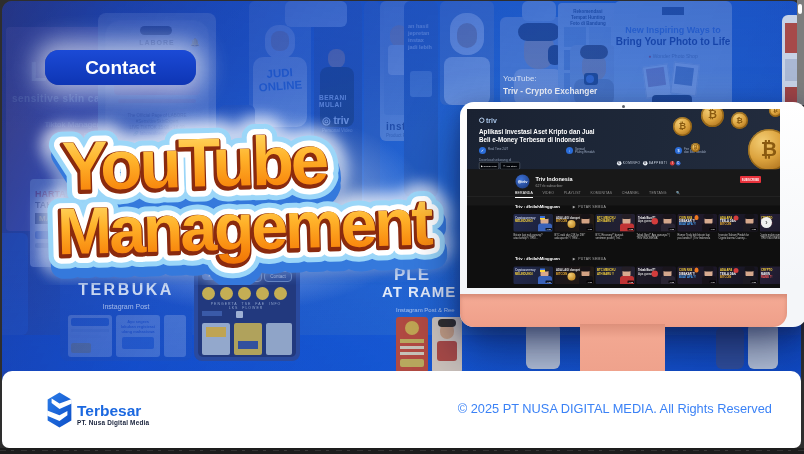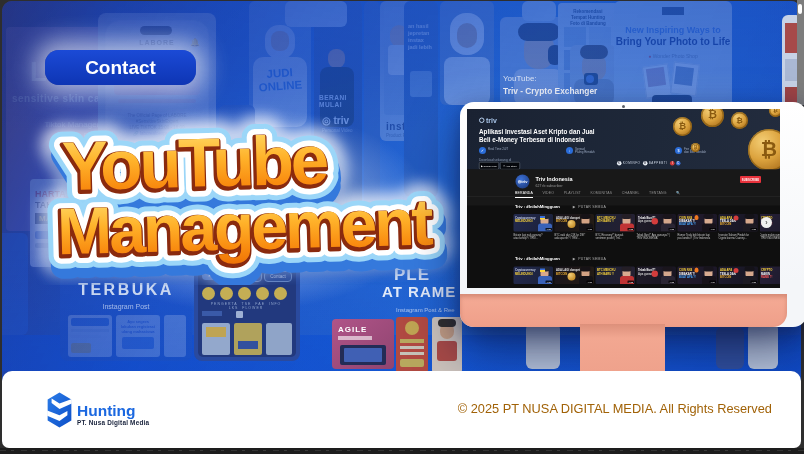--- a/index.html
+++ b/index.html
@@ -30,21 +30,21 @@
   #monitor{position:absolute;left:460px;top:102px;width:347px;height:225px;border-radius:14px;
     background:linear-gradient(180deg,#ffffff, #f4f6f9 80%);box-shadow:0 22px 48px rgba(8,18,62,0.6), 0 6px 18px rgba(8,18,62,0.35);}
   #cam{position:absolute;left:162px;top:3px;width:3px;height:3px;border-radius:50%;background:#5a5f66;}
   #chin{position:absolute;left:0;bottom:0;width:327px;height:33px;border-radius:0 0 14px 14px;
     background:linear-gradient(180deg,#f5ab96,#ef9f89);box-shadow:inset 0 3px 4px rgba(120,40,20,0.25);}
   #screen{position:absolute;left:7px;top:7px;width:313px;height:179px;background:#0f0f0f;overflow:hidden;}
   #scr{width:626px;height:358px;transform:scale(0.5);transform-origin:0 0;position:relative;background:#0f0f0f;}
   #stand{position:absolute;left:580px;top:324px;width:85px;height:47px;background:linear-gradient(180deg,#dd907b,#f2a791 30%,#efa28c);}
   
   #footer{position:absolute;left:2px;top:371px;width:799px;height:77px;background:#ffffff;border-radius:10px 10px 7px 7px;}
-  #copyright{position:absolute;right:29px;top:30px;font-size:12.8px;color:#a16207;margin-left:33px;}
+  #copyright{position:absolute;right:29px;top:30px;font-size:12.8px;color:#3b82f6;margin-left:33px;}
   
   #banner{position:absolute;left:0;top:0;width:626px;height:121px;background:linear-gradient(100deg,#1a2232,#1e2839 60%,#232c3e);overflow:hidden;}
   .coin{position:absolute;border-radius:50%;background:radial-gradient(circle at 35% 30%, #f3cd74, #dca33e 45%, #a96e1b 85%, #8a5412);box-shadow:inset 0 0 0 3px rgba(120,80,10,0.6);}
   .coin:after{content:"₿";position:absolute;left:50%;top:50%;transform:translate(-50%,-54%);color:#8a5a10;font-weight:bold;}
   #chead{position:absolute;left:0;top:121px;width:626px;height:72px;background:#181818;}
   #tabs{position:absolute;left:96px;top:163px;color:#8e8e8e;font-size:7px;letter-spacing:0.3px;}
   #tabs span{margin-right:19px;}
   #tabs .on{color:#fff;border-bottom:2px solid #fff;padding-bottom:6px;}
   .sect{position:absolute;left:96px;color:#fff;font-size:8.5px;font-weight:bold;}
   .sect .ps{color:#aaa;font-weight:normal;font-size:7px;margin-left:26px;letter-spacing:0.5px;}
@@ -220,26 +220,20 @@
       <div style="position:absolute;left:12px;top:66px;width:20px;height:10px;background:#bfa453;"></div>
       <div style="position:absolute;left:40px;top:62px;width:28px;height:32px;background:#b0a25c;border-radius:2px;"></div>
       <div style="position:absolute;left:44px;top:80px;width:20px;height:8px;background:#32509e;"></div>
       <div style="position:absolute;left:72px;top:62px;width:26px;height:32px;background:#8fa4c8;border-radius:2px;"></div>
     </div>
 
     <div class="cardw" style="left:318px;top:256px;width:142px;height:120px;">
       <div style="position:absolute;left:74px;top:8px;font-size:17px;font-weight:bold;color:rgba(235,240,250,0.95);letter-spacing:1px;">PLE</div>
       <div style="position:absolute;left:62px;top:26px;font-size:15px;font-weight:bold;color:rgba(235,240,250,0.95);letter-spacing:1px;">AT RAME</div>
       <div style="position:absolute;left:76px;top:50px;font-size:6px;color:rgba(255,255,255,0.6);">Instagram Post &amp; Ree</div>
-      <div style="position:absolute;left:12px;top:62px;width:62px;height:50px;background:linear-gradient(140deg,#b05488,#8f4470);border-radius:4px;">
-        <div style="position:absolute;left:6px;top:6px;font-size:8px;font-weight:bold;color:#fff;letter-spacing:1px;">AGILE</div>
-        <div style="position:absolute;left:6px;top:17px;width:34px;height:4px;background:rgba(255,255,255,0.6);"></div>
-        <div style="position:absolute;left:8px;top:26px;width:46px;height:20px;background:#232c56;border-radius:2px;"></div>
-        <div style="position:absolute;left:12px;top:29px;width:38px;height:14px;background:#4060b4;border-radius:1px;"></div>
-      </div>
       <div style="position:absolute;left:76px;top:60px;width:32px;height:56px;background:#b04a42;border-radius:3px;">
         <div style="position:absolute;left:9px;top:4px;width:14px;height:14px;background:#bfa453;border-radius:50%;"></div>
         <div style="position:absolute;left:4px;top:22px;width:24px;height:4px;background:#b7a85e;"></div>
         <div style="position:absolute;left:4px;top:29px;width:24px;height:3px;background:#c5c2b8;"></div>
         <div style="position:absolute;left:4px;top:35px;width:24px;height:3px;background:#c5c2b8;"></div>
         <div style="position:absolute;left:4px;top:42px;width:24px;height:8px;background:#b7a85e;border-radius:2px;"></div>
       </div>
       <div style="position:absolute;left:112px;top:60px;width:30px;height:56px;background:#cbc2bb;border-radius:3px;">
         <div style="position:absolute;left:8px;top:6px;width:14px;height:16px;background:#c29c82;border-radius:7px;"></div>
         <div style="position:absolute;left:6px;top:2px;width:18px;height:8px;background:#322e2c;border-radius:4px;"></div>
@@ -520,17 +514,17 @@
     <defs>
           <linearGradient id="bg2" x1="0" y1="0" x2="1" y2="1">
             <stop offset="0" stop-color="#2b7ce8"></stop>
             <stop offset="1" stop-color="#0d4fc8"></stop>
           </linearGradient>
         </defs>
     <path d="M30 1 L57 17 V65 L30 81 L3 65 V17 Z" fill="url(#bg2)"></path>
     <path d="M12 15 L30 26 L58 16 L58 26 L30 39 L12 25 Z" fill="#ffffff"></path>
     <path d="M2 42 L30 53 L48 43 L48 53 L30 66 L2 54 Z" fill="#ffffff"></path>
   </svg>
-  <div style="position:absolute;left:75px;top:31px;font-size:15.5px;font-weight:bold;color:#1b68e0;">Hunting</div>
+  <div style="position:absolute;left:75px;top:31px;font-size:15.5px;font-weight:bold;color:#1b68e0;">Terbesar</div>
   <div style="position:absolute;left:75px;top:48px;font-size:6.4px;font-weight:bold;color:#16203a;letter-spacing:0.2px;">PT. Nusa Digital Media</div>
   <div id="copyright">© 2025 PT NUSA DIGITAL MEDIA. All Rights Reserved</div>
 </div>
 </div>
 
 </body></html>

